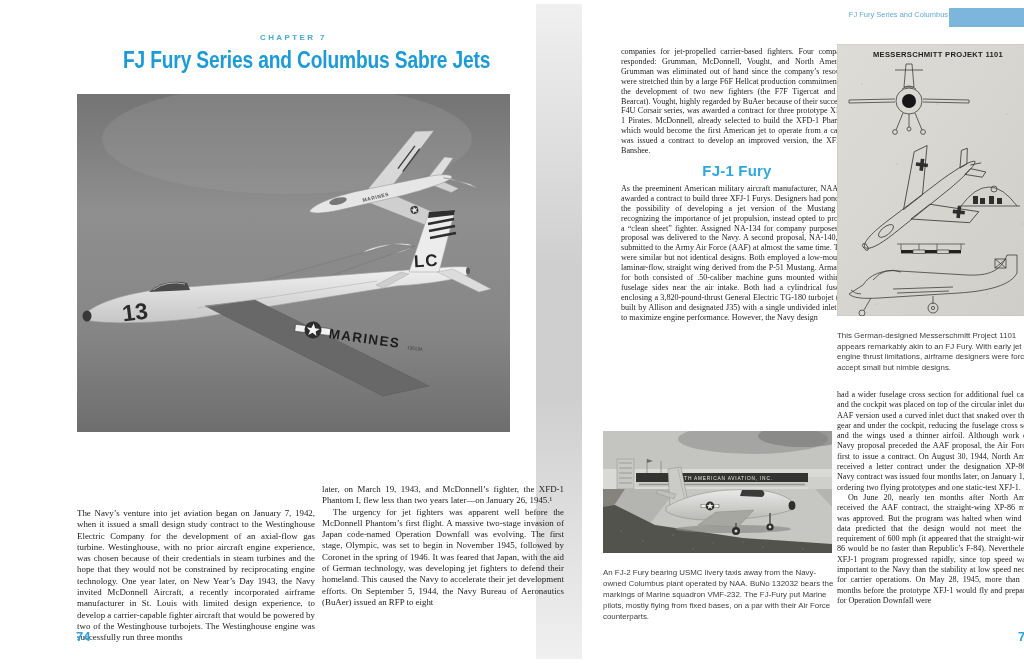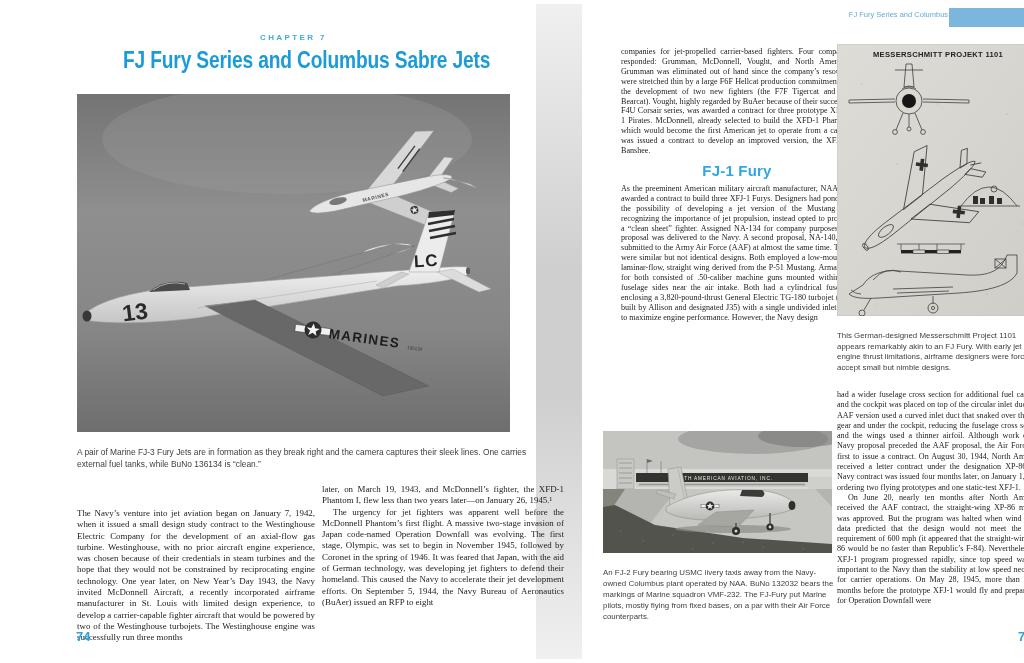--- a/index.html
+++ b/index.html
@@ -112,21 +112,20 @@
           <polygon points="0,-6.5 1.9,-1.9 6.6,-1.9 2.8,1.1 4.2,5.6 0,2.8 -4.2,5.6 -2.8,1.1 -6.6,-1.9 -1.9,-1.9" fill="#f5f5f5"></polygon>
         </g>
         <text x="252" y="244" font-family="Liberation Sans, sans-serif" font-size="13.5" font-weight="bold" fill="#1d1d1d" letter-spacing="1.4" transform="rotate(8 252 238)">MARINES</text>
         <text x="337" y="173" font-family="Liberation Sans, sans-serif" font-size="17" font-weight="bold" fill="#232323" letter-spacing="1" transform="rotate(-3 341 170)">LC</text>
         <text x="330" y="255" font-family="Liberation Sans, sans-serif" font-size="4.6" fill="#3a3a3a" transform="rotate(7 330 255)">136134</text>
         <ellipse cx="391" cy="177" rx="2" ry="3.4" fill="#5a5a5a"></ellipse>
       </g>
     </svg>
   </div>
 
-  <p class="abs caption caption-left">A pair of Marine FJ-3 Fury Jets are in formation as they break right and the camera captures their sleek lines. One carries external fuel tanks, while BuNo 136134 is “clean.”</p>
 
   <div class="abs body-text col-a">
     <p>The Navy’s venture into jet aviation began on January 7, 1942, when it issued a small design study contract to the Westinghouse Electric Company for the development of an axial-flow gas turbine. Westinghouse, with no prior aircraft engine experience, was chosen because of their credentials in steam turbines and the hope that they would not be constrained by reciprocating engine technology. One year later, on New Year’s Day 1943, the Navy invited McDonnell Aircraft, a recently incorporated airframe manufacturer in St. Louis with limited design experience, to develop a carrier-capable fighter aircraft that would be powered by two of the Westinghouse turbojets. The Westinghouse engine was successfully run three months</p>
   </div>
   <div class="abs body-text col-b">
     <p>later, on March 19, 1943, and McDonnell’s fighter, the XFD-1 Phantom I, flew less than two years later—on January 26, 1945.¹</p>
     <p class="indent">The urgency for jet fighters was apparent well before the McDonnell Phantom’s first flight. A massive two-stage invasion of Japan code-named Operation Downfall was evolving. The first stage, Olympic, was set to begin in November 1945, followed by Coronet in the spring of 1946. It was feared that Japan, with the aid of German technology, was developing jet fighters to defend their homeland. This caused the Navy to accelerate their jet development efforts. On September 5, 1944, the Navy Bureau of Aeronautics (BuAer) issued an RFP to eight</p>
   </div>
 
   <div class="abs pagenum pagenum-left">74</div>

